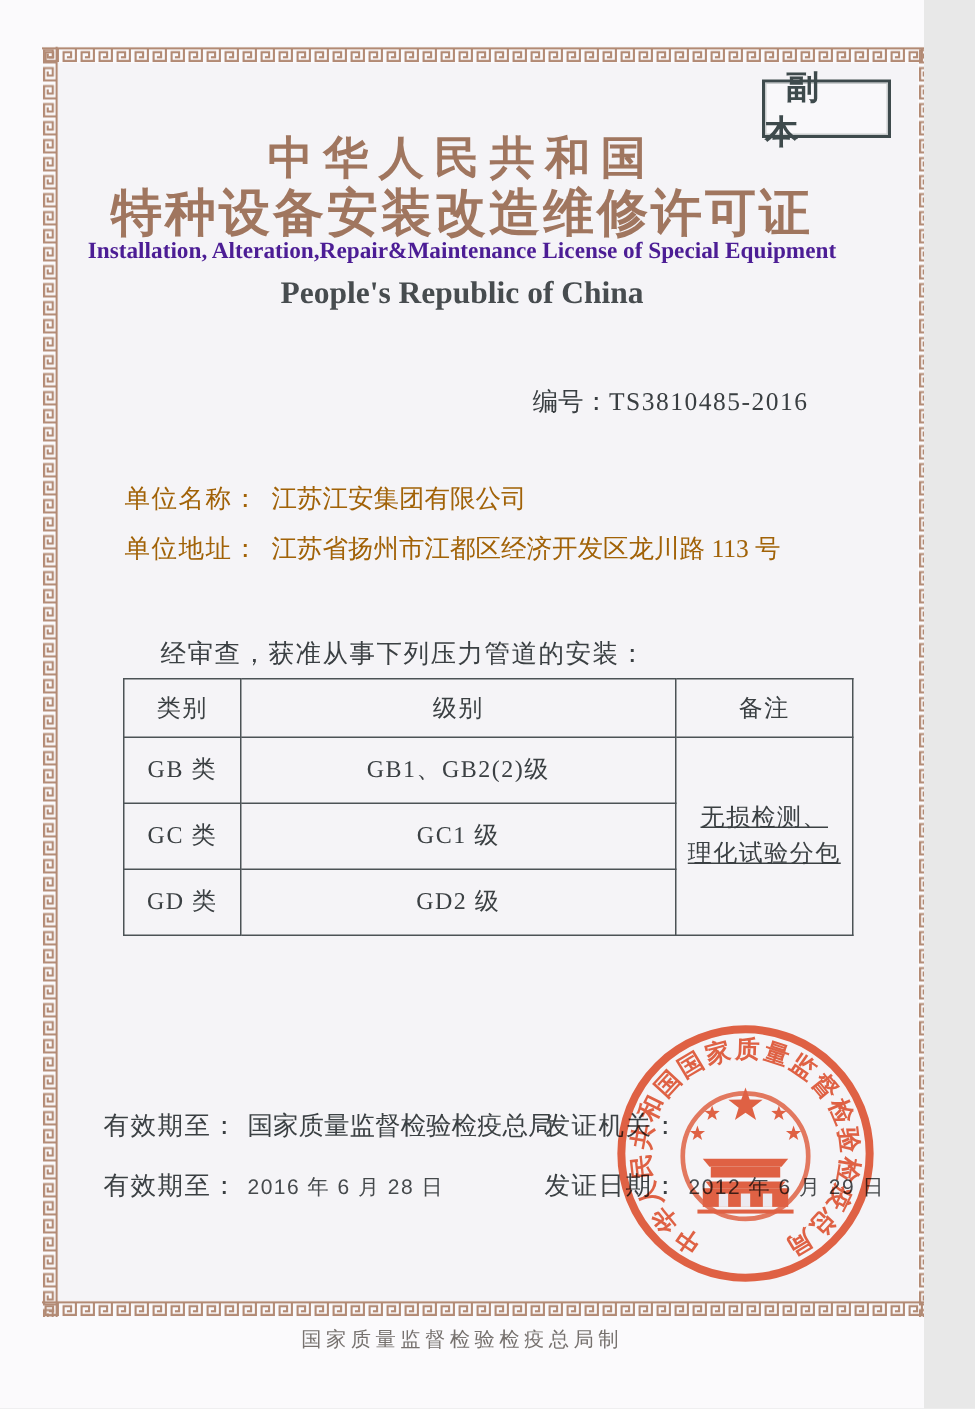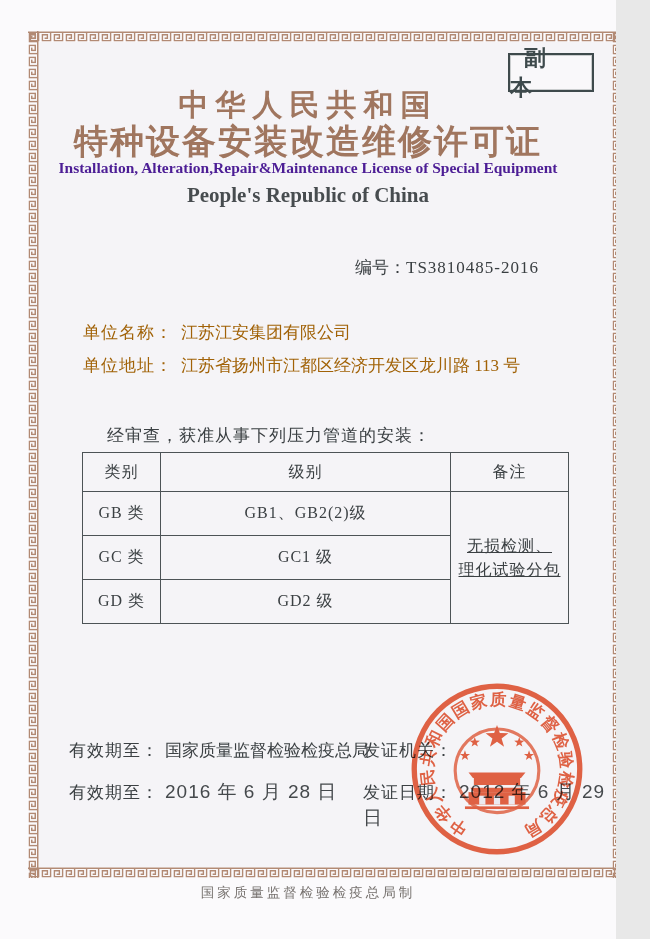--- a/index.html
+++ b/index.html
@@ -57,21 +57,21 @@
   table.scope th{height:38px;}
   table.scope td{height:43px;}
   td.remark{white-space:pre-line;text-align:left;padding-left:13px;line-height:1.45;text-decoration:underline;}
   
   .foot-row{font-size:17px;color:#3b4043;}
   .fr-approval{left:69px;top:739px;}
   .fr-issuer{left:363px;top:739px;}
   .fr-valid{left:69px;top:779px;}
   .fr-issuedate{left:363px;top:779px;z-index:2;}
   .foot-row .lbl{letter-spacing:1px;margin-right:6px;}
-  .date-val{font-family:"Liberation Sans","DejaVu Sans",sans-serif;font-size:19px;letter-spacing:1px;color:#45494c;}
+  .date-val{font-family:"Liberation Sans","DejaVu Sans",sans-serif;font-size:14px;letter-spacing:1px;color:#45494c;}
   .caption{
     top:884px;font-size:13.5px;letter-spacing:3px;color:#76716e;
   }
   .seal{left:408px;top:680px;width:178px;height:178px;opacity:.88;mix-blend-mode:multiply;z-index:3;}
   .frame-svg{left:28px;top:31px;}
 </style>
 </head>
 <body>
 
 <div class="page">

